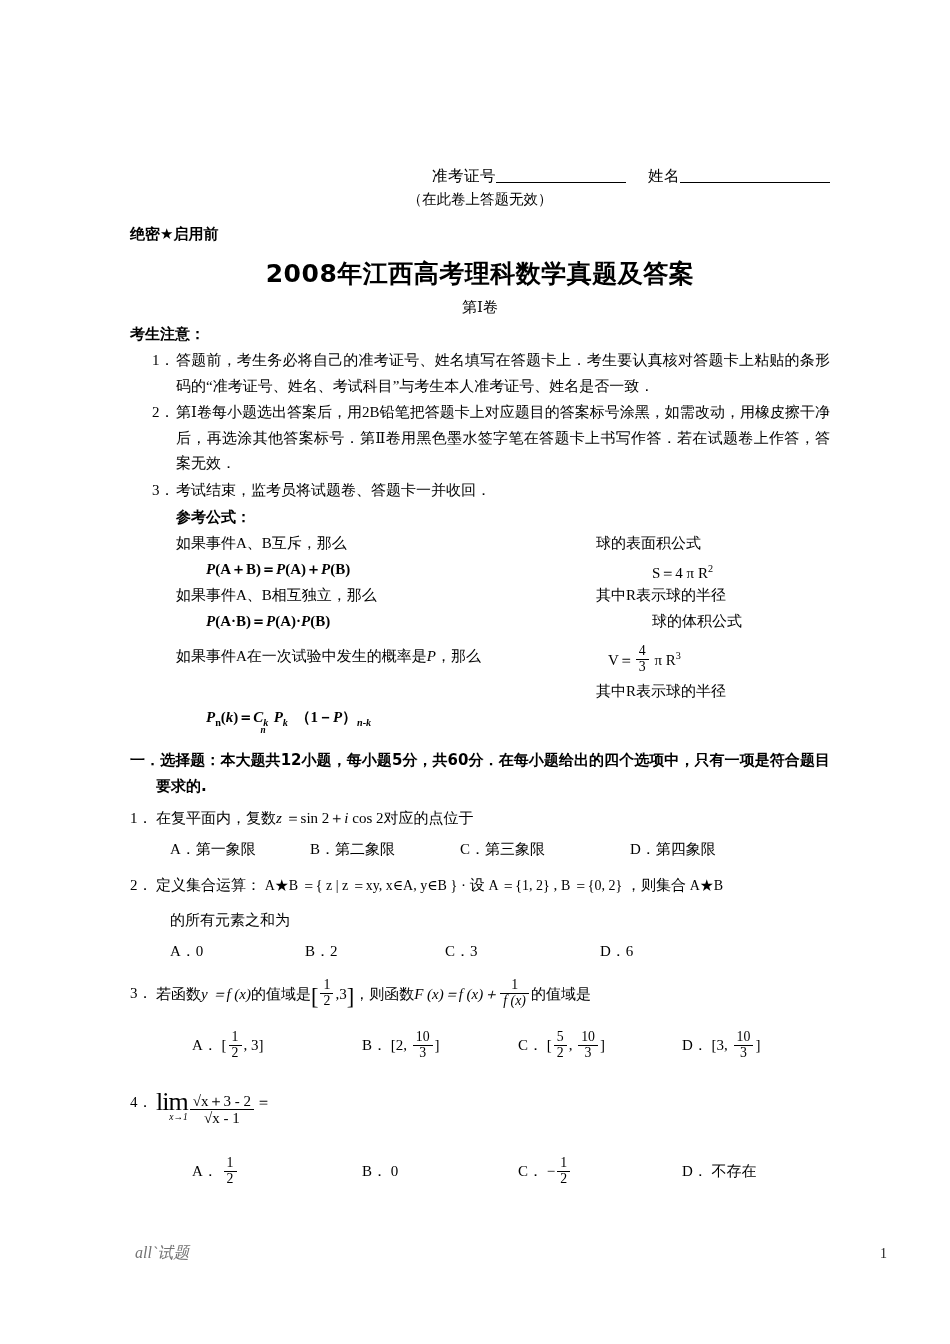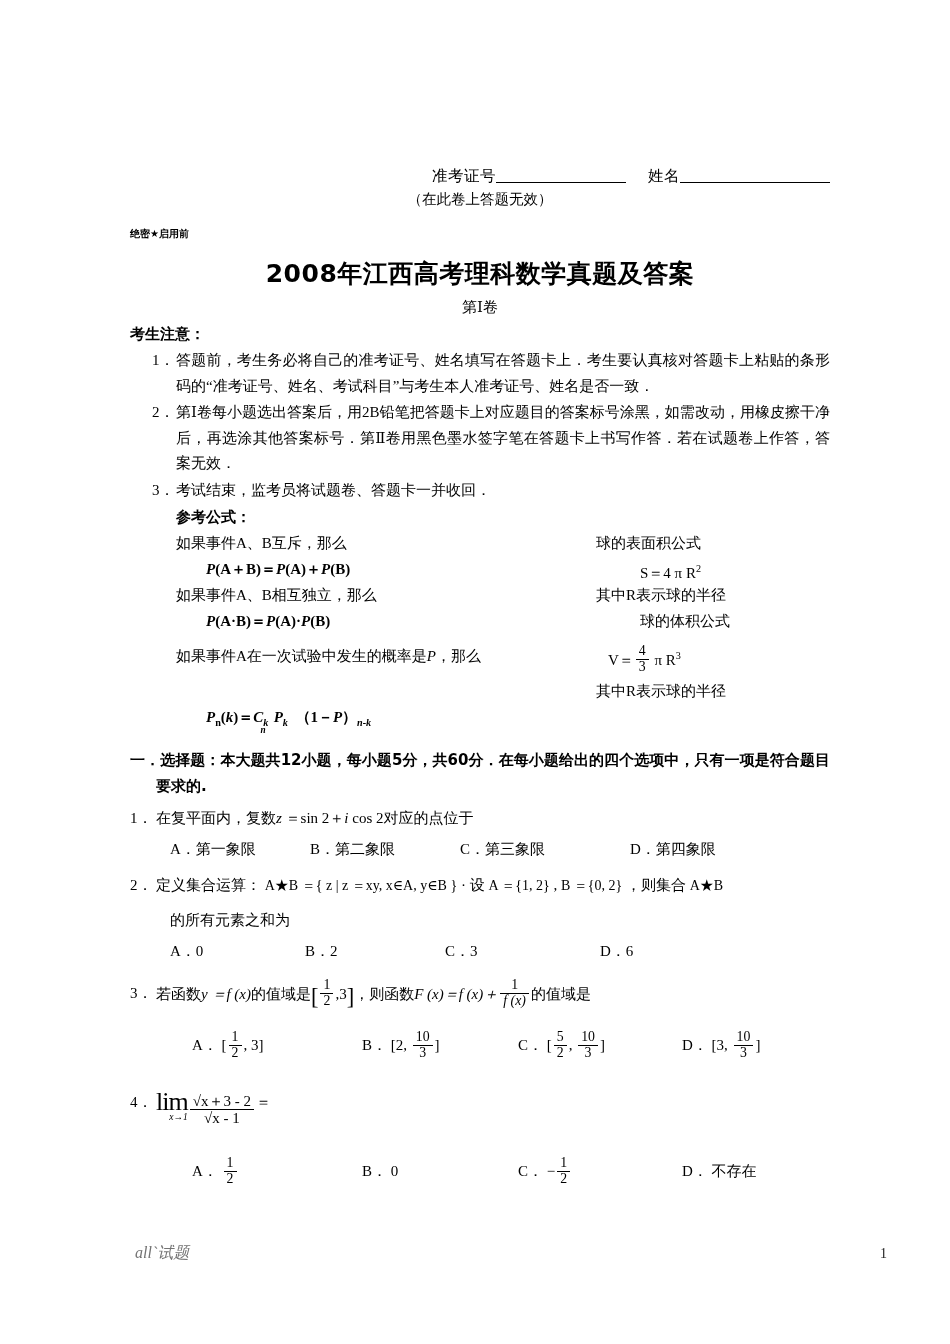--- a/index.html
+++ b/index.html
@@ -54,21 +54,21 @@
   .subhead {
     text-align: center;
     font-size: 14.5px;
     line-height: 22px;
     margin-top: 1px;
   }
 
   .secret {
     font-family: "DejaVu Sans", "Liberation Sans", sans-serif;
     font-weight: bold;
-    font-size: 10px;
+    font-size: 15px;
     line-height: 22px;
     margin-top: 13px;
   }
 
   .doc-title {
     text-align: center;
     font-family: "DejaVu Sans", "Liberation Sans", sans-serif;
     font-weight: bold;
     font-size: 25px;
     line-height: 34px;
@@ -128,21 +128,21 @@
   .f-row {
     position: relative;
     height: 26px;
     font-size: 15px;
     line-height: 26px;
   }
   .f-row.tall { height: 44px; line-height: 44px; }
   .f-left  { position: absolute; left: 46px; white-space: nowrap; }
   .f-left.ind { left: 76px; font-weight: bold; }
   .f-right { position: absolute; left: 466px; white-space: nowrap; }
-  .f-right.ind2 { left: 510px; }
+  .f-right.ind2 { left: 522px; }
   .f-right.ind3 { left: 478px; }
 
   .mi { font-style: italic; }
   .sup { font-size: .68em; vertical-align: super; }
   .sub { font-size: .68em; vertical-align: sub; }
 
   
   .frac {
     display: inline-block;
     vertical-align: -0.46em;

